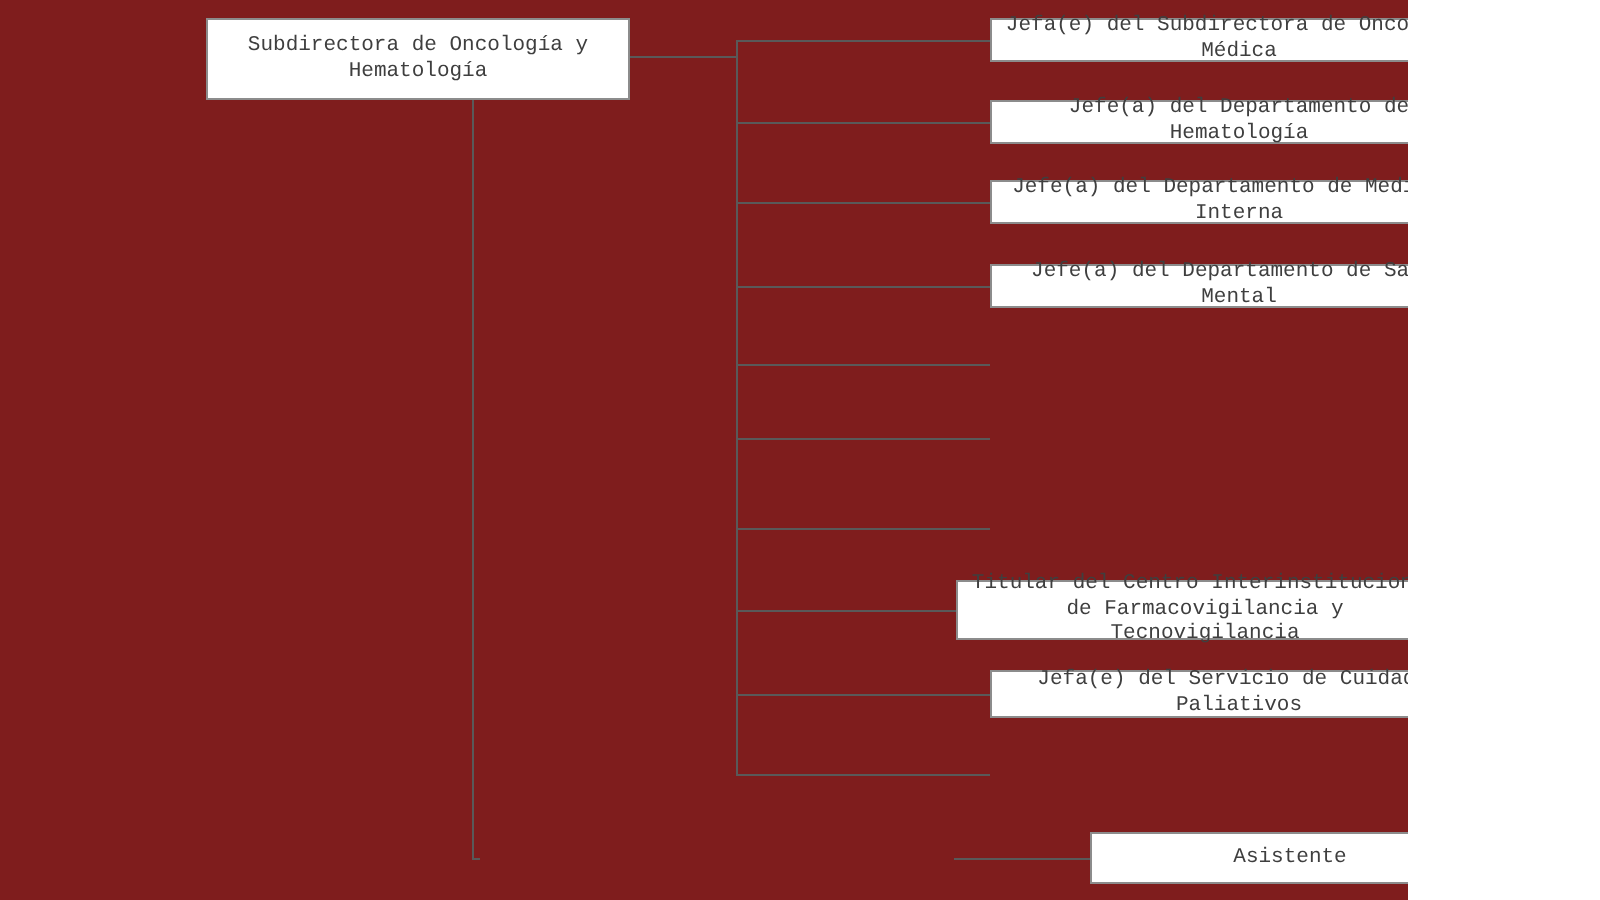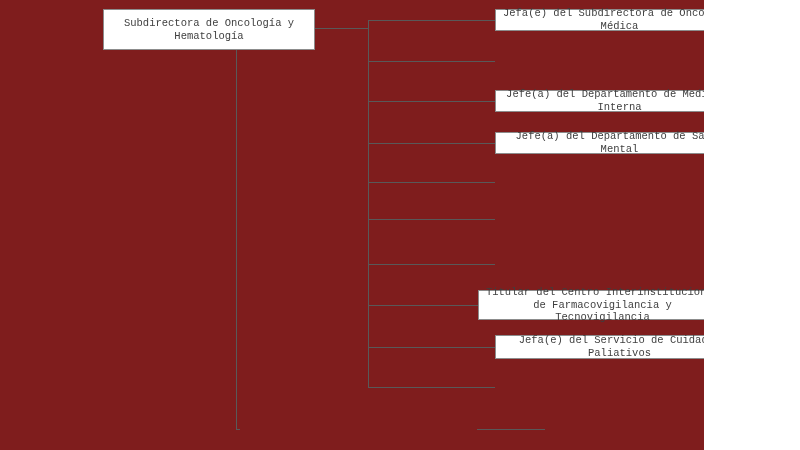--- a/index.html
+++ b/index.html
@@ -51,27 +51,33 @@
   <div class="line h" style="left:236px;top:429px;width:4px"></div>
   <div class="line h" style="left:477px;top:429px;width:68px"></div>
 
   <div class="box" style="left:103px;top:9px;width:212px;height:41px">
     <span>Subdirectora de Oncología y Hematología</span>
   </div>
 
   <div class="box" style="left:495px;top:9px;width:249px;height:22px">
     <span>Jefa(e) del Subdirectora de Oncología Médica</span>
   </div>
+  <div class="box" style="left:495px;top:50px;width:249px;height:22px">
+    <span>Jefe(a) del Departamento de Hematología</span>
+  </div>
   <div class="box" style="left:495px;top:132px;width:249px;height:22px">
     <span>Jefe(a) del Departamento de Salud Mental</span>
   </div>
   <div class="box" style="left:495px;top:90px;width:249px;height:22px">
     <span>Jefe(a) del Departamento de Medicina Interna</span>
   </div>
   <div class="box" style="left:478px;top:290px;width:249px;height:30px">
     <span>Titular del Centro Interinstitucional de Farmacovigilancia y Tecnovigilancia</span>
   </div>
   <div class="box" style="left:495px;top:335px;width:249px;height:24px">
     <span>Jefa(e) del Servicio de Cuidados Paliativos</span>
   </div>
 
+  <div class="box" style="left:545px;top:416px;width:200px;height:26px">
+    <span>Asistente</span>
+  </div>
 
 </div>
 
 </body></html>

